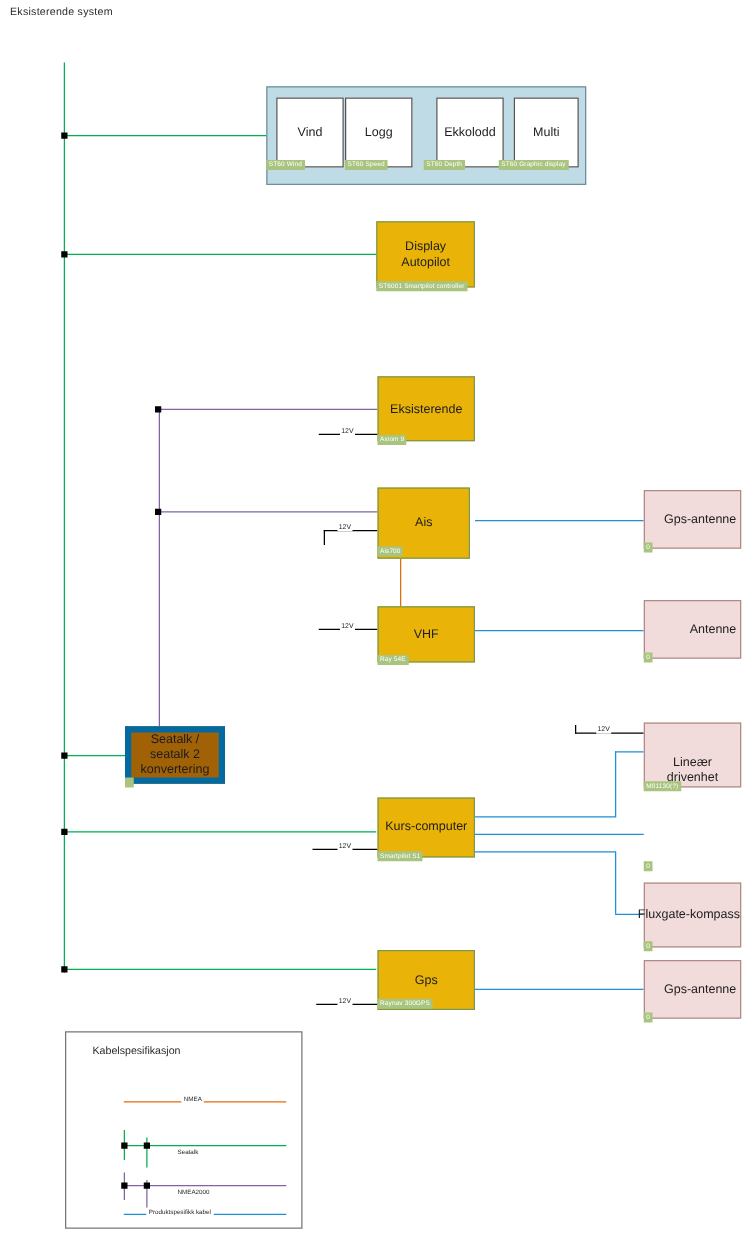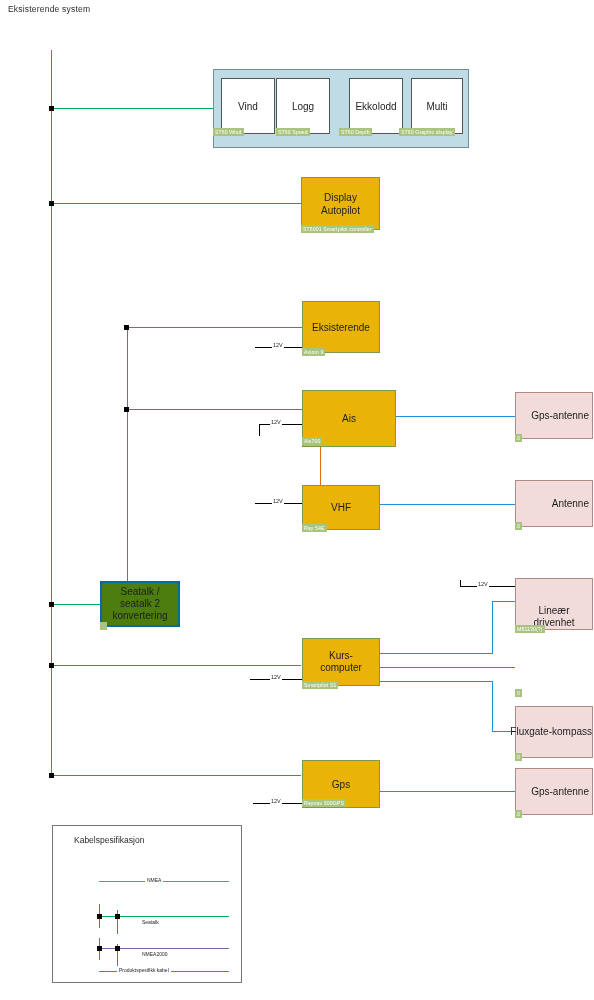--- a/index.html
+++ b/index.html
@@ -48,22 +48,22 @@
   .node.green {
     background: #eab308;
     border: 1px solid #7a9a4e;
   }
   .node.pink {
     background: #f2dcdb;
     border: 1px solid #b08a87;
     justify-content: flex-end;
   }
   .node.blue {
-    background: #4d7c0f;
-    border: 2px solid #0369a1;
+    background: #a16207;
+    border: 5px solid #0369a1;
   }
   .node.white {
     background: #ffffff;
     border: 1px solid #555555;
   }
   .cluster {
     position: absolute;
     box-sizing: border-box;
     background: #bfdce6;
     border: 1px solid #6f8e99;
@@ -238,38 +238,38 @@
     <span>Display</span>
     <span>Autopilot</span>
   </div>
   <div class="tag" style="left:301px; top:225px;">ST6001 Smartpilot controller</div>
 
   <div class="node green" style="left:302px; top:301px; width:78px; height:52px;">
     <span class="cap">Eksisterende</span>
   </div>
   <div class="tag" style="left:302px; top:348px;">Axiom 9</div>
 
-  <div class="node green" style="left:302px; top:390px; width:94px; height:57px;">
+  <div class="node green" style="left:302px; top:390px; width:74px; height:57px;">
     <span class="cap">Ais</span>
   </div>
   <div class="tag" style="left:302px; top:437px;">Ais700</div>
 
   <div class="node green" style="left:302px; top:485px; width:78px; height:45px;">
     <span class="cap">VHF</span>
   </div>
   <div class="tag" style="left:302px; top:524px;">Ray 54E</div>
 
   <div class="node blue" style="left:100px; top:581px; width:80px; height:46px; flex-direction:column; line-height:12px;">
     <span>Seatalk /</span>
     <span>seatalk 2</span>
     <span>konvertering</span>
   </div>
   <div class="tag tiny" style="left:100px; top:622px;"></div>
 
-  <div class="node green" style="left:302px; top:638px; width:78px; height:48px; flex-direction:column; line-height:12px;">
+  <div class="node green" style="left:302px; top:638px; width:78px; height:48px; line-height:12px;">
     <span>Kurs-</span>
     <span>computer</span>
   </div>
   <div class="tag" style="left:302px; top:681px;">Smartpilot S1</div>
 
   <div class="node green" style="left:302px; top:760px; width:78px; height:48px;">
     <span class="cap">Gps</span>
   </div>
   <div class="tag" style="left:302px; top:799px;">Raynav 300GPS</div>
 

